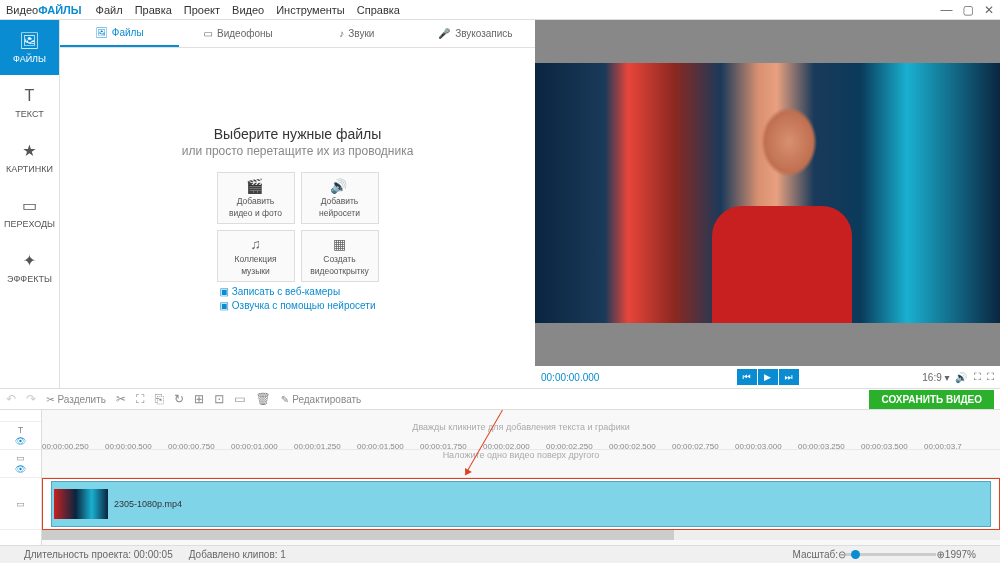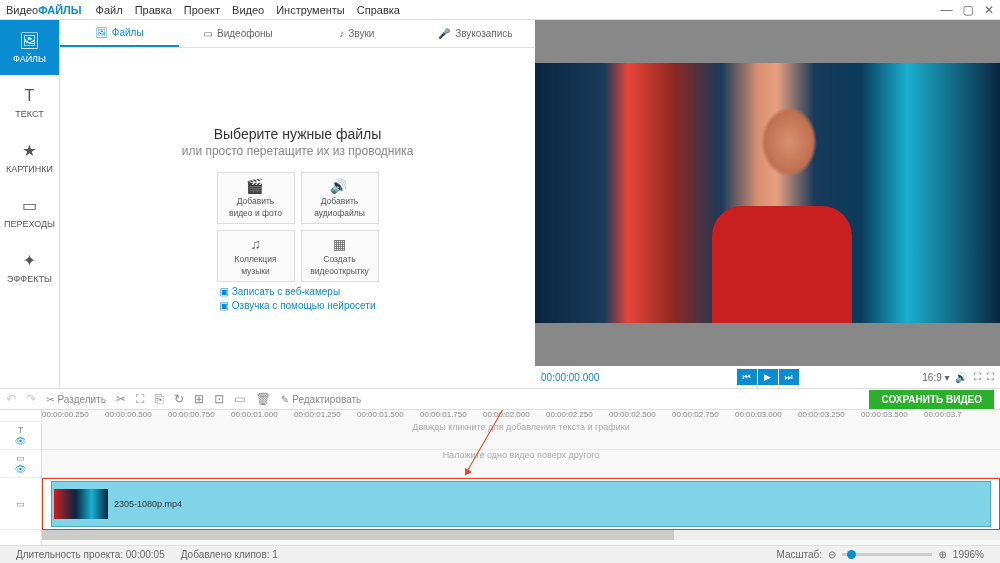--- a/index.html
+++ b/index.html
@@ -56,35 +56,35 @@
 .toolbar .ttext { font-size: 10px; color: #888; display: flex; align-items: center; gap: 3px; }
 .toolbar .save { margin-left: auto; background: #2bb02b; color: #fff; padding: 4px 12px; font-size: 10px; font-weight: bold; cursor: pointer; }
 
 
 .timeline { height: 135px; background: #f8f8f8; display: flex; }
 .timeline .trackheads { width: 42px; background: #fff; border-right: 1px solid #ddd; }
 .timeline .trackheads .th { height: 28px; display: flex; flex-direction: column; align-items: center; justify-content: center; gap: 1px; font-size: 9px; color: #888; border-bottom: 1px solid #eee; }
 .timeline .trackheads .th.tall { height: 52px; }
 .timeline .tracks { flex: 1; overflow: hidden; position: relative; }
 .timeline .ruler { height: 12px; display: flex; font-size: 8px; color: #888; }
-.timeline .ruler span { width: 63px; flex-shrink: 0; }
+.timeline .ruler span { width: 63px; flex-shrink: 0; margin-top: 32px; }
 .timeline .track { height: 28px; border-bottom: 1px solid #e8e8e8; display: flex; align-items: flex-start; justify-content: center; font-size: 9px; color: #aaa; }
 .timeline .track.tall { height: 52px; }
 .timeline .clip-track { background: #fff; padding: 2px 4px; border: 1px solid #e04020; }
 .timeline .clip { height: 46px; background: #7fd4e8; border: 1px solid #4aa8c0; display: flex; align-items: center; gap: 6px; padding: 2px; width: 940px; }
 .timeline .clip .thumb { width: 54px; height: 30px; background: linear-gradient(90deg, #c82020 0%, #0a2540 40%, #1ab0d0 70%, #0a2540 100%); }
 .timeline .clip .cliptext { font-size: 9px; color: #333; }
 .timeline .scrollbar { height: 10px; background: #eee; }
 .timeline .scrollbar .sb-thumb { height: 100%; width: 66%; background: #ccc; }
 .timeline .arrow { position: absolute; top: 0; left: 48%; width: 1px; height: 75px; border-left: 1px solid #e04020; transform: rotate(30deg); transform-origin: top; }
 .timeline .arrow::after { content: ""; position: absolute; bottom: -4px; left: -4px; border: 4px solid transparent; border-top: 6px solid #e04020; }
 
 
-.statusbar { height: 18px; background: #f0f0f0; border-top: 1px solid #ddd; display: flex; align-items: center; padding: 0 16px; gap: 16px; font-size: 10px; color: #666; }
-.statusbar .right { margin-left: auto; display: flex; align-items: center; gap: 6px; }
+.statusbar { height: 18px; background: #f0f0f0; border-top: 1px solid #ddd; display: flex; align-items: center; padding: 0 24px; gap: 16px; font-size: 10px; color: #666; }
+.statusbar .right { margin-left: auto; display: flex; align-items: center; }
 .statusbar .slider { width: 90px; height: 3px; background: #ccc; position: relative; }
 .statusbar .slider::before { content: ""; position: absolute; left: 5px; top: -3px; width: 9px; height: 9px; border-radius: 50%; background: #0a8cd2; }
 </style>
 </head>
 <body>
 
 <div class="titlebar">
   <span class="app-title"><span>Видео</span><span class="accent">ФАЙЛЫ</span></span>
   <div class="menu">
     <span>Файл</span>
@@ -150,21 +150,21 @@
       <div class="subheading">или просто перетащите их из проводника</div>
       <div class="btn-grid">
         <div class="big-btn">
             <span class="ico">🎬</span>
             <span>Добавить</span>
             <span>видео и фото</span>
           </div>
         <div class="big-btn">
             <span class="ico">🔊</span>
             <span>Добавить</span>
-            <span>аудиофайлы</span>
+            <span>нейросети</span>
           </div>
         <div class="big-btn">
             <span class="ico">♫</span>
             <span>Коллекция</span>
             <span>музыки</span>
           </div>
         <div class="big-btn">
             <span class="ico">▦</span>
             <span>Создать</span>
             <span>видеооткрытку</span>
@@ -267,15 +267,15 @@
 </div>
 
 <div class="statusbar">
   <span>Длительность проекта:  00:00:05</span>
   <span>Добавлено клипов:  1</span>
   <div class="right">
     <span>Масштаб:</span>
     <span>⊖</span>
     <div class="slider"></div>
     <span>⊕</span>
-    <span>1996%</span>
+    <span>1997%</span>
   </div>
 </div>
 
 </body></html>

